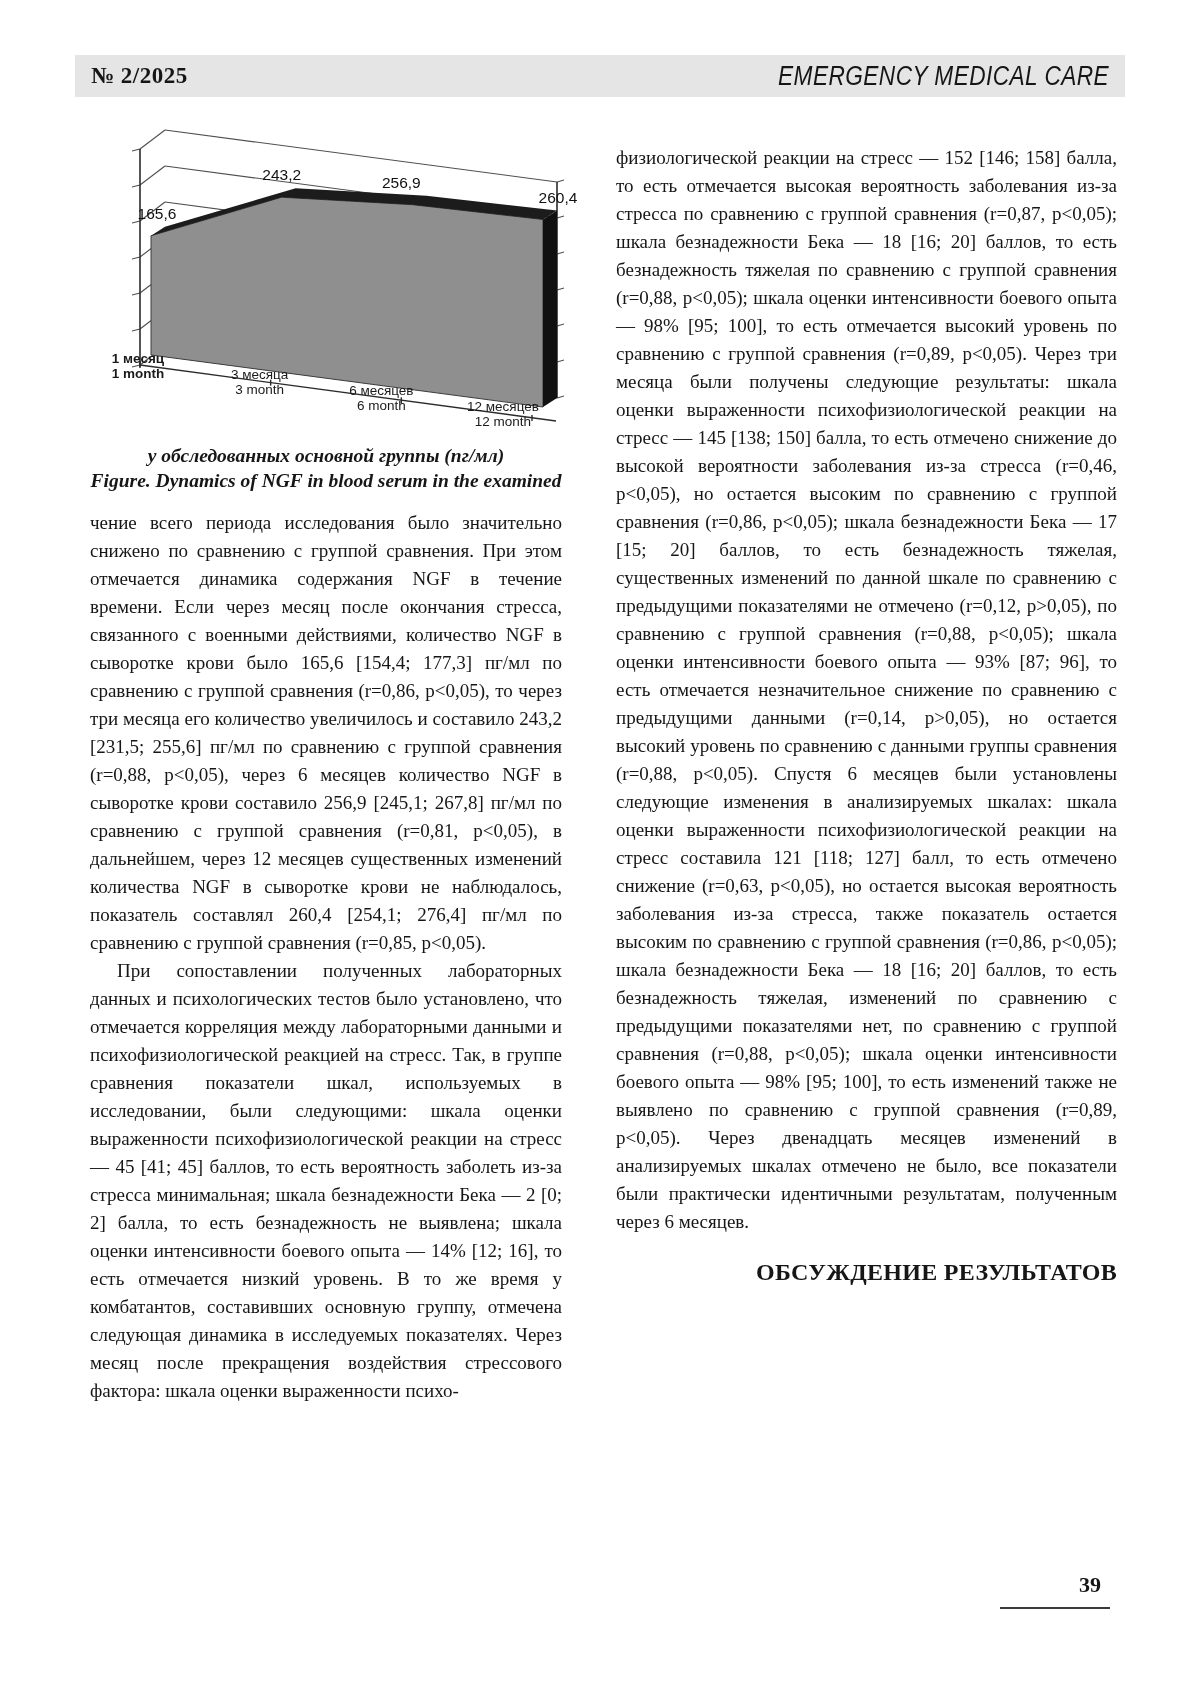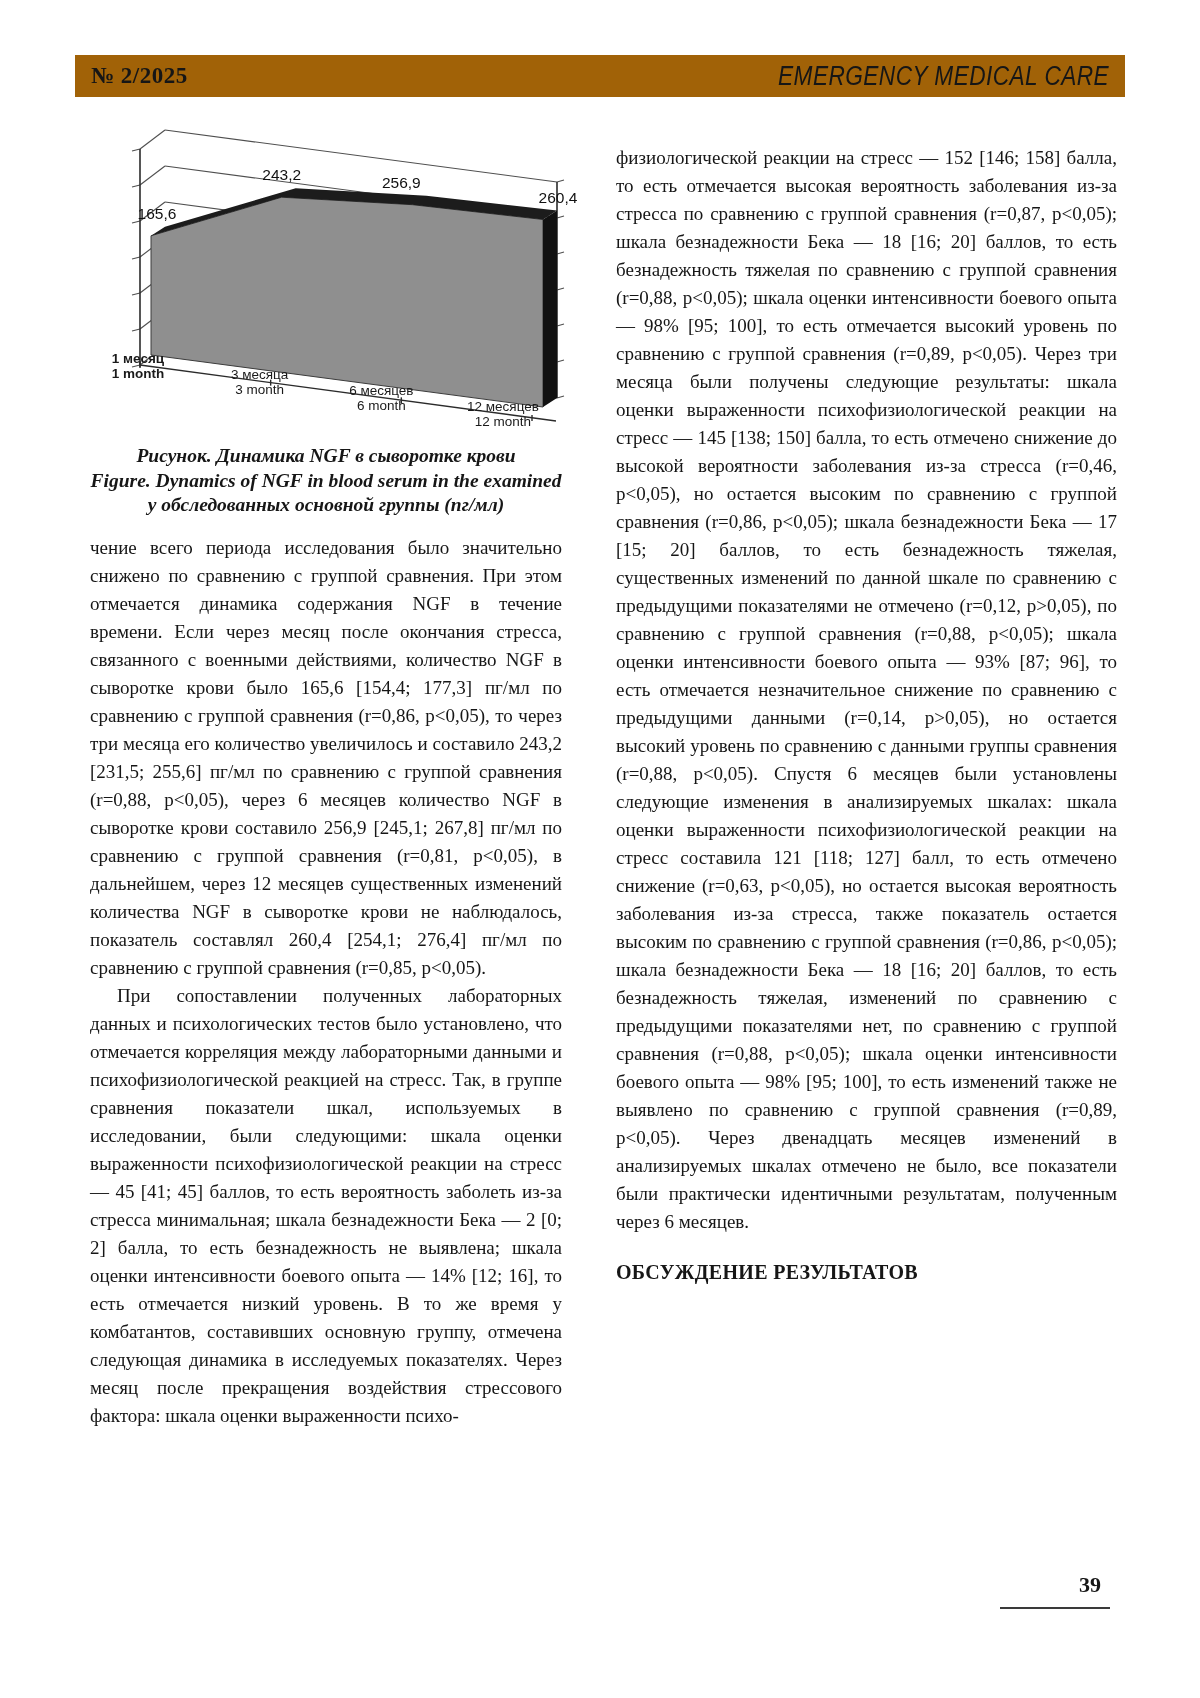--- a/index.html
+++ b/index.html
@@ -1,21 +1,21 @@
 <!DOCTYPE html>
 <html><head>
 <meta charset="utf-8">
 <style>
   html,body{margin:0;padding:0;}
   body{width:1200px;height:1698px;position:relative;background:#ffffff;
        font-family:"Liberation Serif",serif;color:#161616;overflow:hidden;}
 
   
   .header-bar{position:absolute;left:75px;top:55px;width:1050px;height:42px;
-              background:#a16207;display:flex;align-items:center;
+              background:#e5e5e5;display:flex;align-items:center;
               justify-content:space-between;padding:12px 16px;box-sizing:border-box;}
   .issue{font-weight:bold;font-size:23px;letter-spacing:.5px;}
   .journal{font-family:"Liberation Sans",sans-serif;font-style:italic;
            font-size:27px;letter-spacing:.5px;transform:scaleX(.84);
            transform-origin:right center;white-space:nowrap;}
 
   
   .col{position:absolute;text-align:justify;font-size:19px;line-height:28px;}
   .col-left{left:90px;top:122px;width:472px;}
   .col-right{left:616px;top:144px;width:501px;}
@@ -29,21 +29,21 @@
   .floor{stroke:#2b2b2b;stroke-width:1.4;fill:none;}
   .dlabel{font-family:"Liberation Sans",sans-serif;font-size:15.5px;fill:#111;}
   .cat{font-family:"Liberation Sans",sans-serif;font-size:13.5px;fill:#1a1a1a;}
   .cat.b{font-weight:bold;}
 
   
   .caption{text-align:center;font-style:italic;font-weight:bold;
            font-size:19.5px;line-height:24.5px;margin:6px 0 16px 0;}
 
   
-  .section-heading{text-align:left;font-weight:bold;font-size:20px;
+  .section-heading{text-align:right;font-weight:bold;font-size:24px;
                    margin:22px 0 20px 0;letter-spacing:.3px;}
 
   
   .footer-rule{position:absolute;left:1000px;top:1607px;width:110px;height:0;
                border-top:2.5px solid #3a3a3a;}
   .page-num{position:absolute;left:1060px;top:1572px;width:60px;
             text-align:center;font-weight:bold;font-size:22px;}
 </style>
 </head>
 <body>
@@ -99,23 +99,22 @@
         <text x="193.66666666666666" y="58.22933333333336" class="dlabel" text-anchor="middle">243,2</text>
         <text x="313.3333333333333" y="65.6986666666667" class="dlabel" text-anchor="middle">256,9</text>
         <text x="470" y="80.51200000000003" class="dlabel" text-anchor="middle">260,4</text>
         <text x="50" y="241" class="cat b" text-anchor="middle"><tspan x="50">1 месяц</tspan><tspan x="50" dy="15">1 month</tspan></text>
         <text x="171.66666666666666" y="257" class="cat" text-anchor="middle"><tspan x="171.66666666666666">3 месяца</tspan><tspan x="171.66666666666666" dy="15">3 month</tspan></text>
         <text x="293.3333333333333" y="273" class="cat" text-anchor="middle"><tspan x="293.3333333333333">6 месяцев</tspan><tspan x="293.3333333333333" dy="15">6 month</tspan></text>
         <text x="415" y="289" class="cat" text-anchor="middle"><tspan x="415">12 месяцев</tspan><tspan x="415" dy="15">12 month</tspan></text>
       </svg>
   </div>
   <div class="caption">
-    <div>Рисунок. Динамика NGF в сыворотке крови</div>
+    <div>у обследованных основной группы (пг/мл)</div>
     <div>Figure. Dynamics of NGF in blood serum in the examined</div>
-    <div>у обследованных основной группы (пг/мл)</div>
   </div>
   <p class="body-p">чение всего периода исследования было значительно снижено по сравнению с группой сравнения. При этом отмечается динамика содержания NGF в течение времени. Если через месяц после окончания стресса, связанного с военными действиями, количество NGF в сыворотке крови было 165,6 [154,4; 177,3] пг/мл по сравнению с группой сравнения (r=0,86, p&lt;0,05), то через три месяца его количество увеличилось и составило 243,2 [231,5; 255,6] пг/мл по сравнению с группой сравнения (r=0,88, p&lt;0,05), через 6 месяцев количество NGF в сыворотке крови составило 256,9 [245,1; 267,8] пг/мл по сравнению с группой сравнения (r=0,81, p&lt;0,05), в дальнейшем, через 12 месяцев существенных изменений количества NGF в сыворотке крови не наблюдалось, показатель составлял 260,4 [254,1; 276,4] пг/мл по сравнению с группой сравнения (r=0,85, p&lt;0,05).</p>
   <p class="body-p indent">При сопоставлении полученных лабораторных данных и психологических тестов было установлено, что отмечается корреляция между лабораторными данными и психофизиологической реакцией на стресс. Так, в группе сравнения показатели шкал, используемых в исследовании, были следующими: шкала оценки выраженности психофизиологической реакции на стресс — 45 [41; 45] баллов, то есть вероятность заболеть из-за стресса минимальная; шкала безнадежности Бека — 2 [0; 2] балла, то есть безнадежность не выявлена; шкала оценки интенсивности боевого опыта — 14% [12; 16], то есть отмечается низкий уровень. В то же время у комбатантов, составивших основную группу, отмечена следующая динамика в исследуемых показателях. Через месяц после прекращения воздействия стрессового фактора: шкала оценки выраженности психо-</p>
 </div>
 
 <div class="col col-right">
   <p class="body-p">физиологической реакции на стресс — 152 [146; 158] балла, то есть отмечается высокая вероятность заболевания из-за стресса по сравнению с группой сравнения (r=0,87, p&lt;0,05); шкала безнадежности Бека — 18 [16; 20] баллов, то есть безнадежность тяжелая по сравнению с группой сравнения (r=0,88, p&lt;0,05); шкала оценки интенсивности боевого опыта — 98% [95; 100], то есть отмечается высокий уровень по сравнению с группой сравнения (r=0,89, p&lt;0,05). Через три месяца были получены следующие результаты: шкала оценки выраженности психофизиологической реакции на стресс — 145 [138; 150] балла, то есть отмечено снижение до высокой вероятности заболевания из-за стресса (r=0,46, p&lt;0,05), но остается высоким по сравнению с группой сравнения (r=0,86, p&lt;0,05); шкала безнадежности Бека — 17 [15; 20] баллов, то есть безнадежность тяжелая, существенных изменений по данной шкале по сравнению с предыдущими показателями не отмечено (r=0,12, p&gt;0,05), по сравнению с группой сравнения (r=0,88, p&lt;0,05); шкала оценки интенсивности боевого опыта — 93% [87; 96], то есть отмечается незначительное снижение по сравнению с предыдущими данными (r=0,14, p&gt;0,05), но остается высокий уровень по сравнению с данными группы сравнения (r=0,88, p&lt;0,05). Спустя 6 месяцев были установлены следующие изменения в анализируемых шкалах: шкала оценки выраженности психофизиологической реакции на стресс составила 121 [118; 127] балл, то есть отмечено снижение (r=0,63, p&lt;0,05), но остается высокая вероятность заболевания из-за стресса, также показатель остается высоким по сравнению с группой сравнения (r=0,86, p&lt;0,05); шкала безнадежности Бека — 18 [16; 20] баллов, то есть безнадежность тяжелая, изменений по сравнению с предыдущими показателями нет, по сравнению с группой сравнения (r=0,88, p&lt;0,05); шкала оценки интенсивности боевого опыта — 98% [95; 100], то есть изменений также не выявлено по сравнению с группой сравнения (r=0,89, p&lt;0,05). Через двенадцать месяцев изменений в анализируемых шкалах отмечено не было, все показатели были практически идентичными результатам, полученным через 6 месяцев.</p>
   <h3 class="section-heading">ОБСУЖДЕНИЕ РЕЗУЛЬТАТОВ</h3>
 </div>
 

